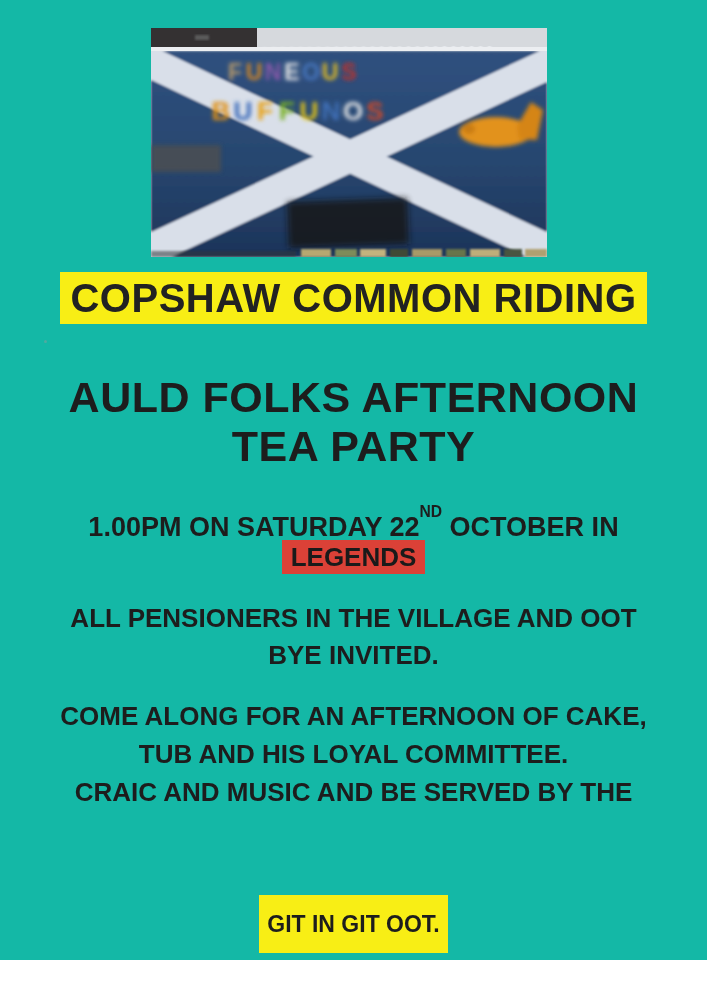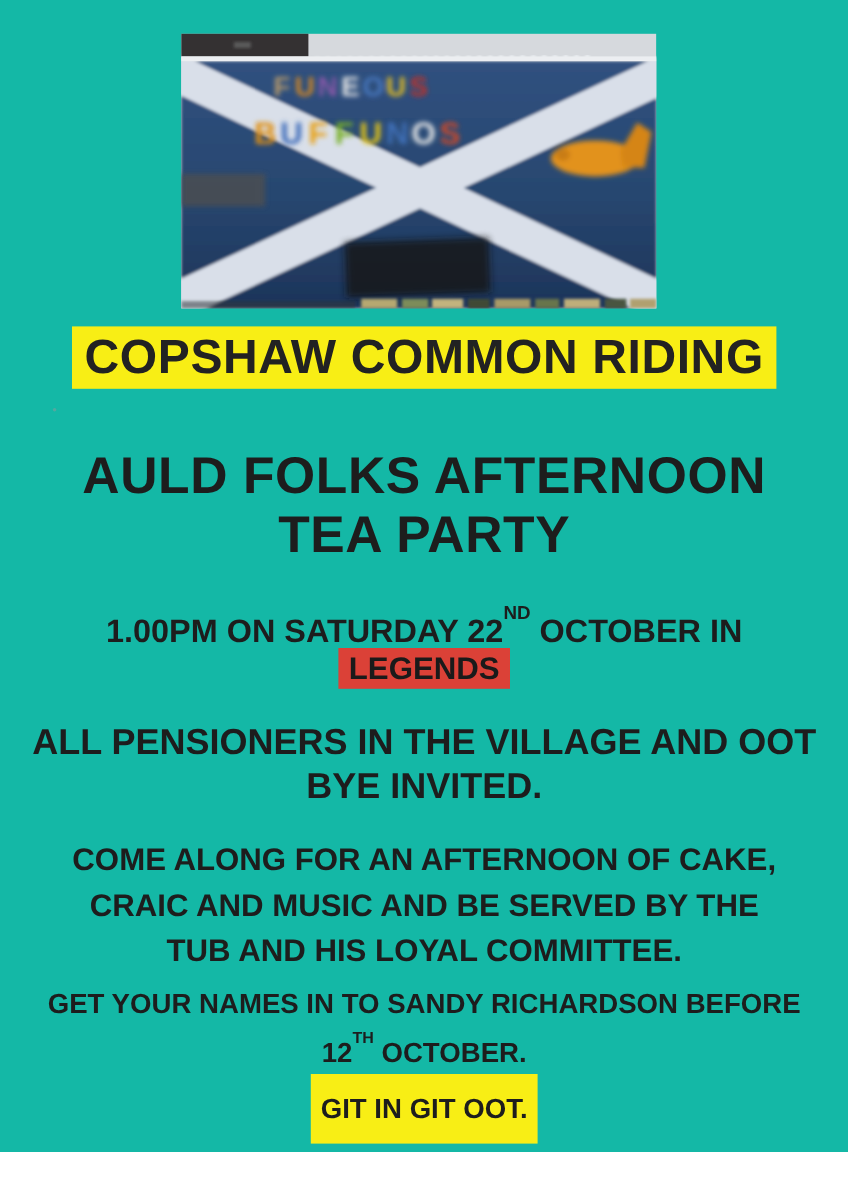--- a/index.html
+++ b/index.html
@@ -21,21 +21,21 @@
   .hl-red{background:#db4137;display:inline-block;}
   .title-band{top:272px;}
   .title-band .hl-yellow{
     font-size:40px;line-height:52px;letter-spacing:0.5px;
     padding:0 10px;color:#222;
   }
   .heading{top:373px;font-size:43px;line-height:49px;letter-spacing:0.5px;text-align:center;}
   .when{top:504px;font-size:27px;line-height:33px;}
   .venue-row{top:540px;text-align:center;}
   .venue-row .hl-red{font-size:26px;line-height:28px;padding:3px 9px;color:#1a1a1a;}
-  .invite{top:600px;font-size:30px;line-height:37px;}
+  .invite{top:600px;font-size:26px;line-height:37px;}
   .details{top:697px;font-size:26px;line-height:38px;}
   .rsvp{top:819px;font-size:23px;line-height:35px;}
   .footer-row{top:895px;}
   .footer-row .hl-yellow{font-size:23px;line-height:26px;padding:16px 8px;}
   sup.ord{
     font-size:58%;
     position:relative;top:-0.55em;
     letter-spacing:0;
   }
   .speck{
@@ -144,29 +144,23 @@
     <span class="hl-red"><span>LEGENDS</span></span>
   </div>
 
   <div class="row invite">
     <div>ALL PENSIONERS IN THE VILLAGE AND OOT</div>
     <div>BYE INVITED.</div>
   </div>
 
   <div class="row details">
     <div>COME ALONG FOR AN AFTERNOON OF CAKE,</div>
+    <div>TUB AND HIS LOYAL COMMITTEE.</div>
     <div>CRAIC AND MUSIC AND BE SERVED BY THE</div>
-    <div>TUB AND HIS LOYAL COMMITTEE.</div>
   </div>
 
-  <div class="row rsvp">
-    <div>GET YOUR NAMES IN TO SANDY RICHARDSON BEFORE</div>
-    <div>
-      <span>12</span><sup class="ord">TH</sup><span> OCTOBER.</span>
-    </div>
-  </div>
 
   <div class="row footer-row">
     <span class="hl-yellow"><span>GIT IN GIT OOT.</span></span>
   </div>
 
   <div class="speck"></div>
 </div>
 
 </body></html>

